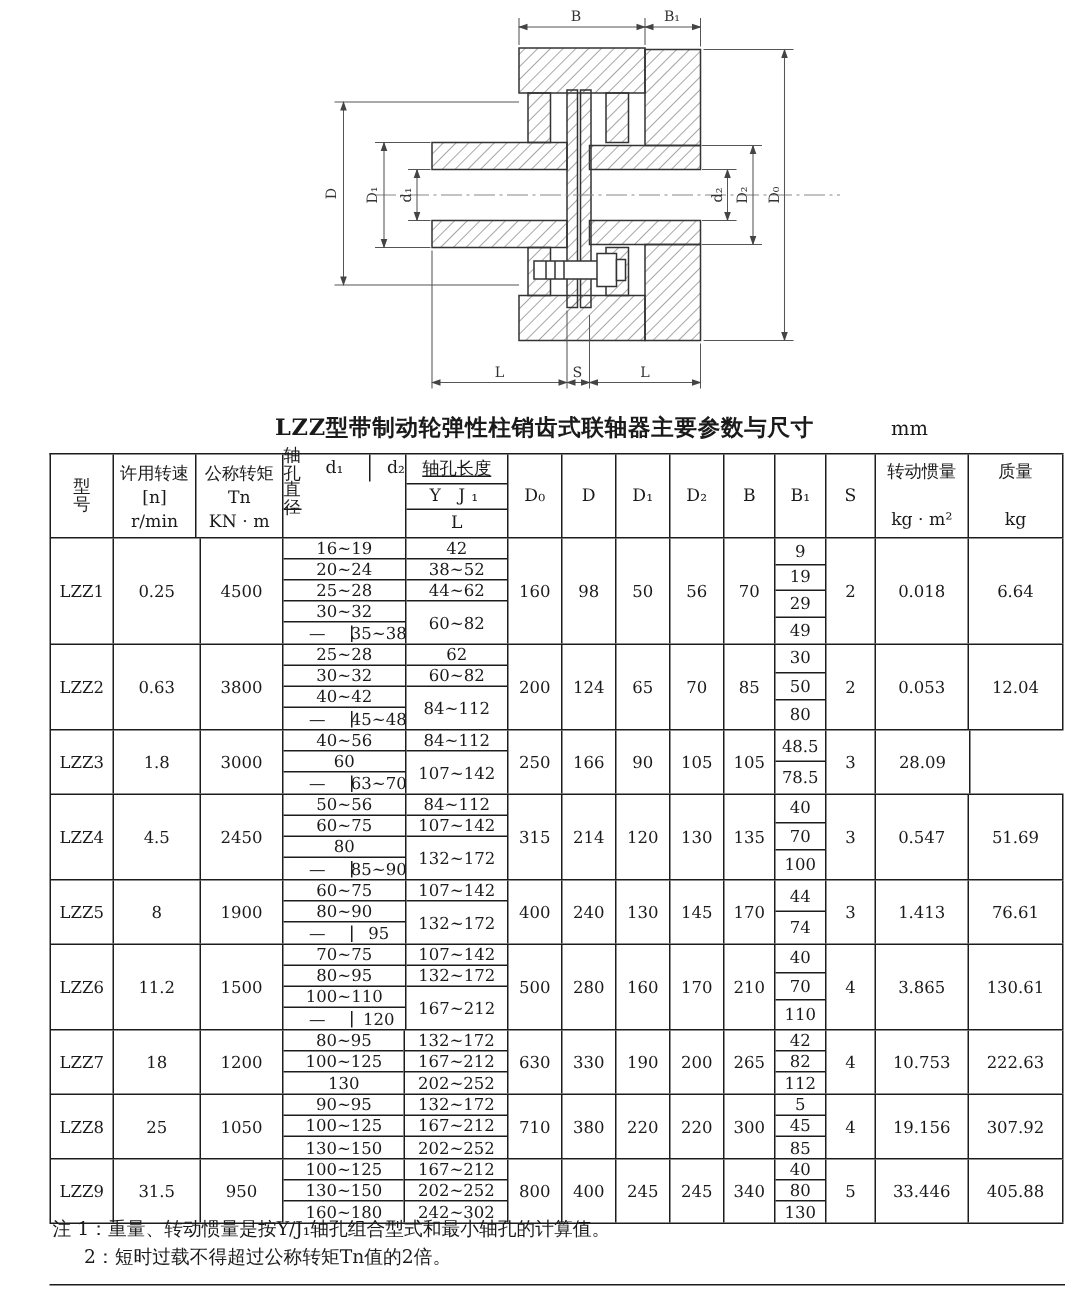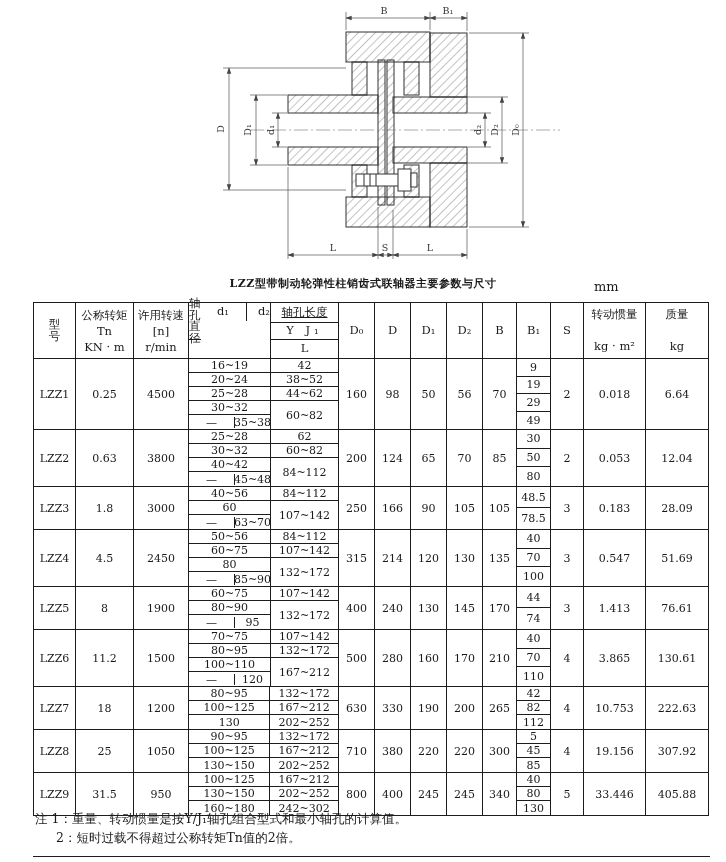--- a/index.html
+++ b/index.html
@@ -1,21 +1,21 @@
 <!DOCTYPE html>
 <html><head>
 <meta charset="utf-8">
 <style>
   html,body{margin:0;padding:0;background:#ffffff;}
   body{width:726px;height:862px;position:relative;overflow:hidden;
        font-family:"DejaVu Serif","Liberation Serif",serif;color:#1a1a1a;}
   .drawing-wrap{position:absolute;top:0;left:0;width:726px;height:272px;}
   svg text{font-family:"DejaVu Serif","Liberation Serif",serif;fill:#333;font-size:9.5px;}
   .title-row{position:absolute;top:276px;left:0;width:726px;height:24px;}
-  .doc-title{position:absolute;left:0;right:0;text-align:center;font-weight:bold;font-size:11px;letter-spacing:.5px;}
+  .doc-title{position:absolute;left:0;right:0;text-align:center;font-weight:bold;font-size:15px;letter-spacing:.5px;}
   .unit{position:absolute;left:594px;top:3px;font-size:13px;font-weight:normal;}
   
   .tbl{position:absolute;top:302px;left:33px;width:675px;border-top:1px solid #1c1c1c;border-left:1px solid #1c1c1c;font-size:11px;line-height:1;}
   .row{display:flex;border-bottom:1px solid #1c1c1c;}
   .c{border-right:1px solid #1c1c1c;box-sizing:border-box;display:flex;align-items:center;justify-content:center;text-align:center;flex-shrink:0;}
   .col{flex-direction:column;}
   .hdr{height:55px;font-size:11.5px;}
   .hdr .ln{line-height:16px;}
   .w42{width:42px}.w58{width:58px}.w55{width:55px}.w81{width:81px}.w46{width:46px}
   .w35{width:35px}.w69{width:69px}.w36{width:36px}.w34{width:34px}.w33{width:33px}
@@ -146,29 +146,29 @@
 </div>
 
 <div class="title-row">
   <div class="doc-title">LZZ型带制动轮弹性柱销齿式联轴器主要参数与尺寸</div>
   <div class="unit">mm</div>
 </div>
 
 <div class="tbl" id="param-table">
   <div class="row hdr">
     <div class="c w42 hdr-sp">型  号</div>
+    <div class="c col w55">
+      <div class="ln">许用转速</div>
+      <div class="ln">[n]</div>
+      <div class="ln">r/min</div>
+    </div>
     <div class="c col w58">
       <div class="ln">公称转矩</div>
       <div class="ln">Tn</div>
       <div class="ln">KN · m</div>
-    </div>
-    <div class="c col w55">
-      <div class="ln">许用转速</div>
-      <div class="ln">[n]</div>
-      <div class="ln">r/min</div>
     </div>
     <div class="bore-hdr w150">
       <div class="bh-left w81">
         <div class="bh-dia">轴孔直径</div>
         <div class="bh-dd">
           <div class="bh-d1 w46">d₁</div>
           <div class="w35">d₂</div>
         </div>
       </div>
       <div class="bh-right w69">
@@ -286,21 +286,20 @@
       <div class="c w36">250</div>
       <div class="c w36">166</div>
       <div class="c w36">90</div>
       <div class="c w36">105</div>
       <div class="c w34">105</div>
       <div class="b1cell stack w34">
         <div style="height: 21px;">48.5</div>
         <div style="height: 21px;">78.5</div>
       </div>
       <div class="c w33">3</div>
-      <div class="c w62">0.183</div>
       <div class="c w63">28.09</div>
     </div>
     <div class="row" style="height: 56px;">
       <div class="c w42">LZZ4</div>
       <div class="c w58">4.5</div>
       <div class="c w55">2450</div>
       <div class="bore w150">
         <div class="dcol stack w81">
           <div style="height: 14px;">50~56</div>
           <div style="height: 14px;">60~75</div>

